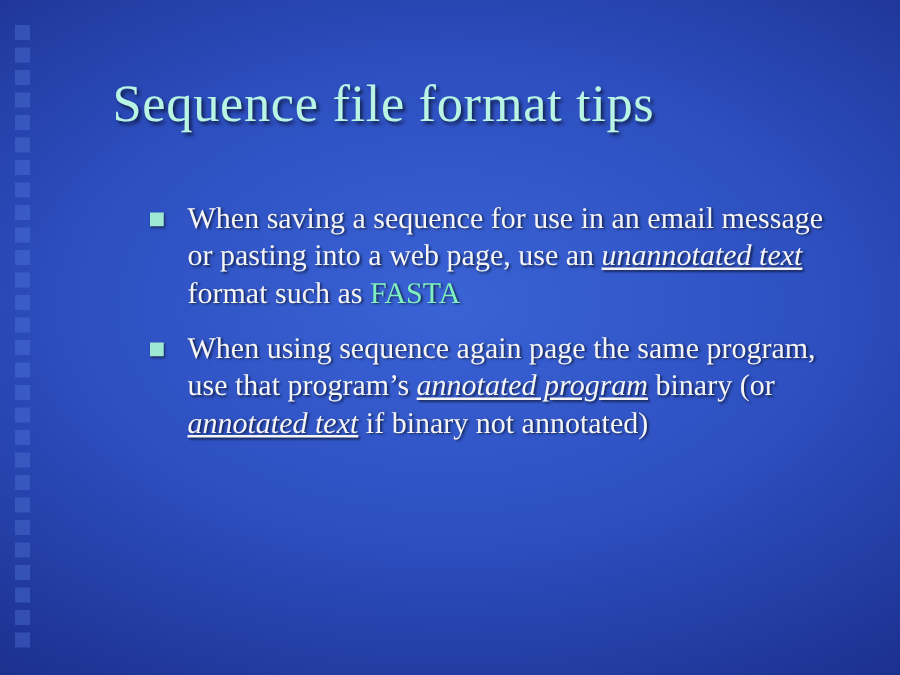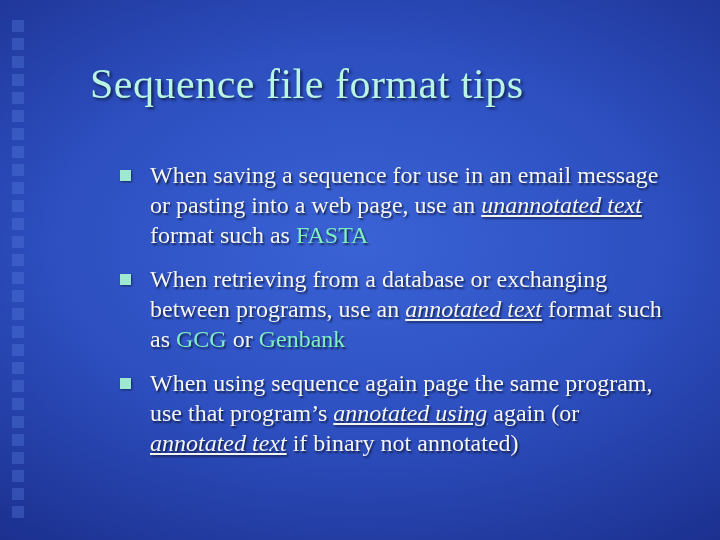--- a/index.html
+++ b/index.html
@@ -110,24 +110,20 @@
 
   <div class="title">Sequence file format tips</div>
 
   <div class="body">
 
     <div class="item">
       <div class="bullet"></div>
       <span>When saving a sequence for use in an email message or pasting into a web page, use an </span><span class="u i">unannotated text</span><span> format such as </span><span class="grn">FASTA</span>
     </div>
 
-    <div class="item">
-      <div class="bullet"></div>
-      <span>When retrieving from a database or exchanging between programs, use an </span><span class="u i">annotated text</span><span> format such as </span><span class="grn">GCG</span><span> or </span><span class="grn">Genbank</span>
-    </div>
 
     <div class="item">
       <div class="bullet"></div>
-      <span>When using sequence again page the same program, use that program’s </span><span class="u i">annotated using</span><span> again (or </span><span class="u i">annotated text</span><span> if binary not annotated)</span>
+      <span>When using sequence again page the same program, use that program’s </span><span class="u i">annotated program</span><span> binary (or </span><span class="u i">annotated text</span><span> if binary not annotated)</span>
     </div>
 
   </div>
 </div>
 
 </body></html>

